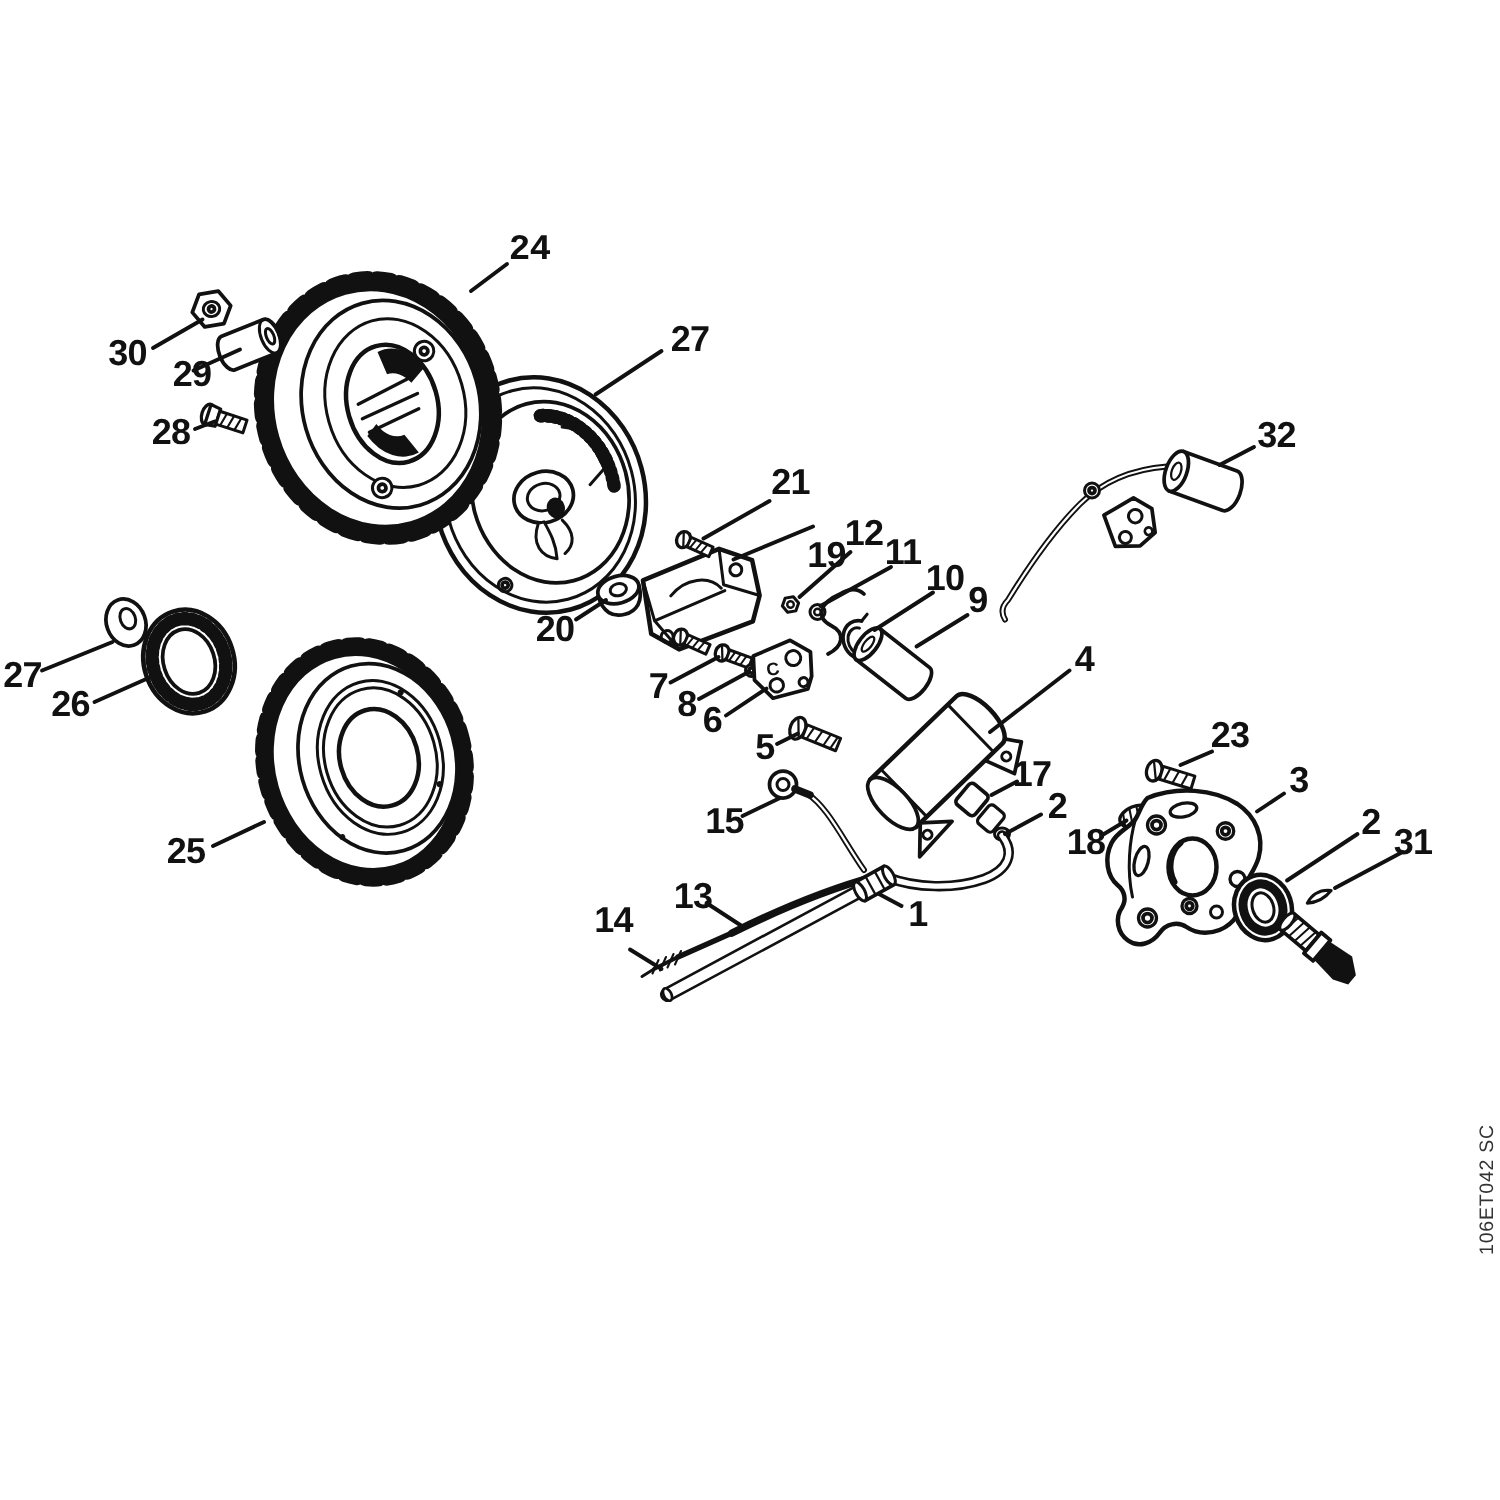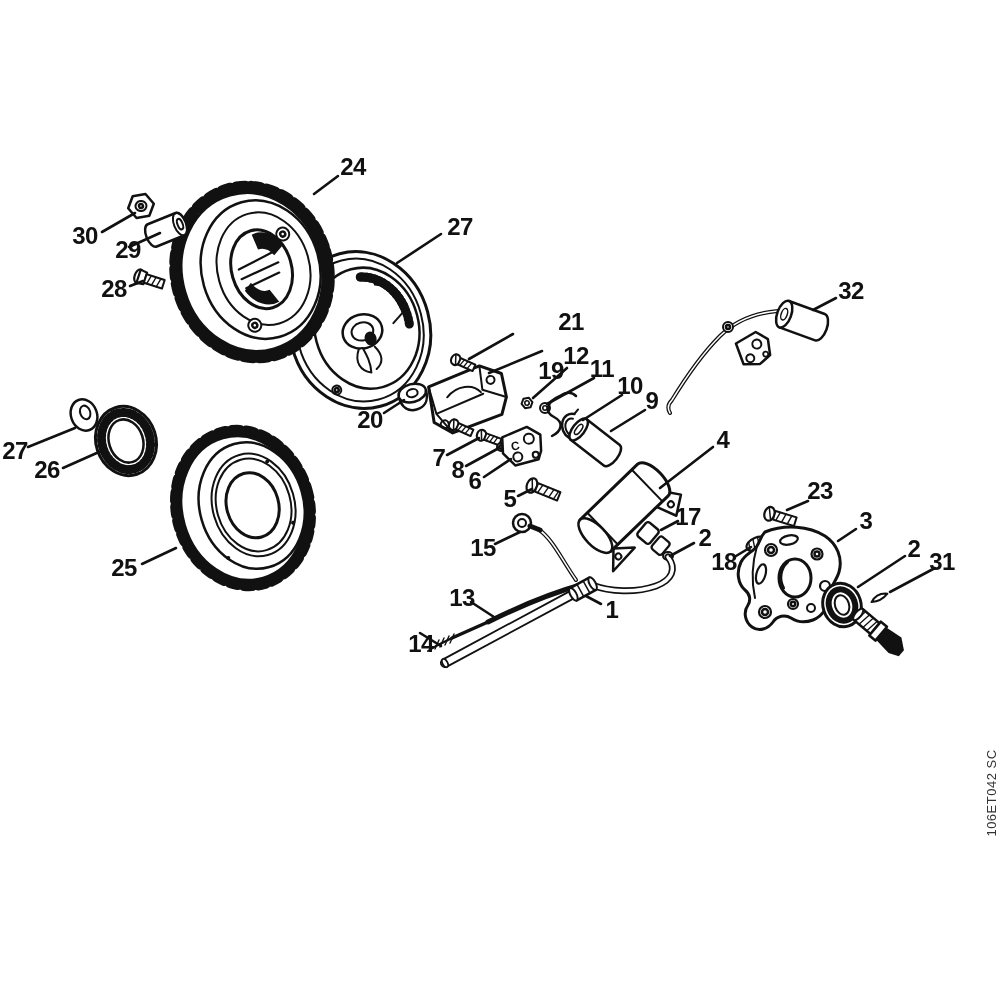--- a/index.html
+++ b/index.html
@@ -332,31 +332,31 @@
       <div class="part-label" style="left: 723px; top: 440px;">4</div>
       <div class="part-label" style="left: 510px; top: 499px;">5</div>
       <div class="part-label" style="left: 475px; top: 481px;">6</div>
       <div class="part-label" style="left: 439px; top: 458px;">7</div>
       <div class="part-label" style="left: 458px; top: 470px;">8</div>
       <div class="part-label" style="left: 652px; top: 401px;">9</div>
       <div class="part-label" style="left: 630px; top: 386px;">10</div>
       <div class="part-label" style="left: 602px; top: 369px;">11</div>
       <div class="part-label" style="left: 576px; top: 356px;">12</div>
       <div class="part-label" style="left: 462px; top: 598px;">13</div>
-      <div class="part-label" style="left: 409px; top: 644px; margin-left: 12px;">14</div>
+      <div class="part-label" style="left: 409px; top: 614px;">14</div>
       <div class="part-label" style="left: 483px; top: 548px;">15</div>
       <div class="part-label" style="left: 705px; top: 538px;">2</div>
       <div class="part-label" style="left: 688px; top: 517px;">17</div>
       <div class="part-label" style="left: 724px; top: 562px;">18</div>
       <div class="part-label" style="left: 551px; top: 341px; margin-top: 30px;">19</div>
       <div class="part-label" style="left: 370px; top: 420px;">20</div>
-      <div class="part-label" style="left: 527px; top: 322px; margin-left: 44px;">21</div>
+      <div class="part-label" style="left: 527px; top: 322px;">21</div>
       <div class="part-label" style="left: 460px; top: 227px;">27</div>
       <div class="part-label" style="left: 820px; top: 491px;">23</div>
-      <div class="part-label" style="left: 353px; top: 167px;">24</div>
+      <div class="part-label" style="left: 353px; top: 167px; font-family: Liberation Mono, monospace;">24</div>
       <div class="part-label" style="left: 124px; top: 568px; text-align: center;">25</div>
       <div class="part-label" style="left: 47px; top: 470px;">26</div>
       <div class="part-label" style="left: 15px; top: 451px;">27</div>
       <div class="part-label" style="left: 114px; top: 289px;">28</div>
       <div class="part-label" style="left: 128px; top: 250px;">29</div>
       <div class="part-label" style="left: 85px; top: 236px;">30</div>
       <div class="part-label" style="left: 942px; top: 562px;">31</div>
       <div class="part-label" style="left: 851px; top: 291px;">32</div>
     </div>
 

